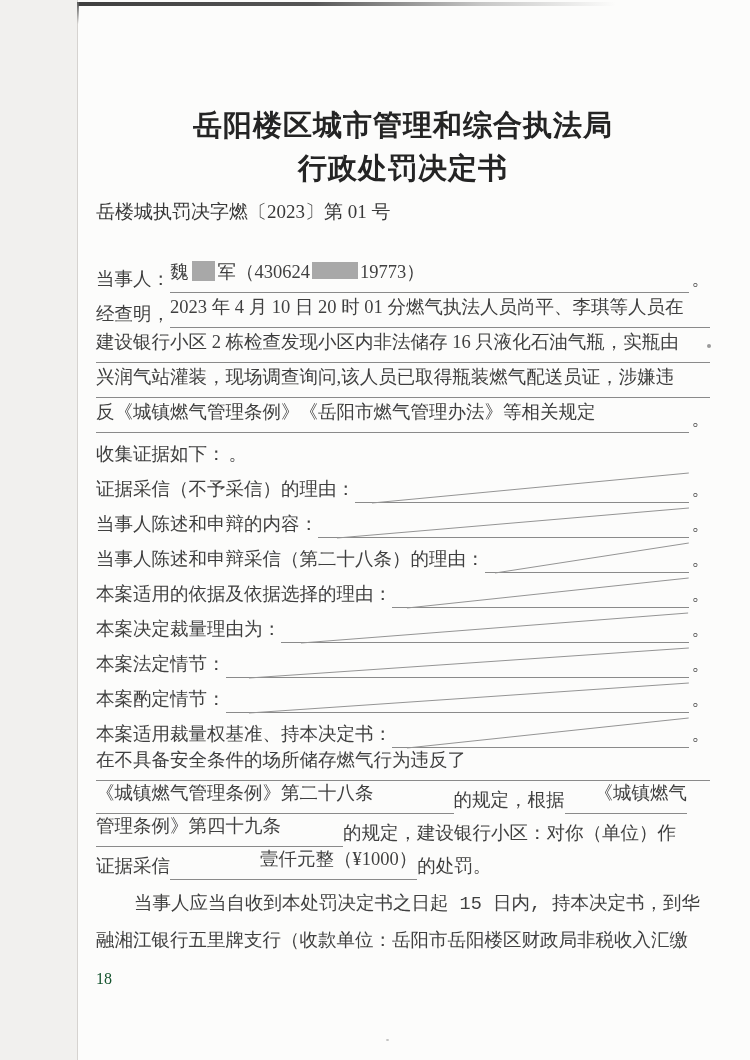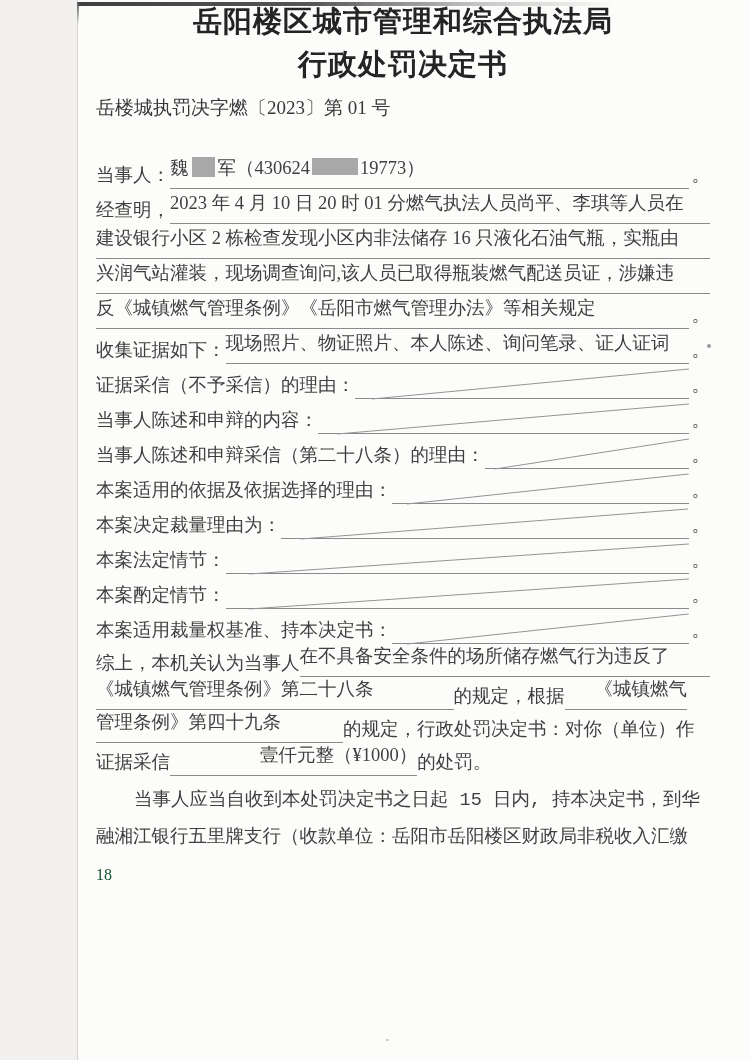--- a/index.html
+++ b/index.html
@@ -26,21 +26,21 @@
     position: absolute;
     top: 2px; left: -1px;
     width: 2px; height: 22px;
     background: linear-gradient(to bottom, #5a5a5a, rgba(120,120,120,0));
   }
   .content {
     position: absolute;
     left: 18px; right: 40px; top: 0; bottom: 0;
     color: #3f3f3f;
   }
-  .title-block { text-align: center; color: #242424; }
+  .title-block { margin-top: 104px; text-align: center; color: #242424; }
   .title-line {
     font-size: 29px;
     font-weight: 700;
     line-height: 43px;
     letter-spacing: 1px;
   }
   .doc-no {
     margin-top: 9px;
     text-align: left;
     font-size: 19px;
@@ -134,21 +134,20 @@
       <div class="line">
         <span class="u fill">兴润气站灌装，现场调查询问,该人员已取得瓶装燃气配送员证，涉嫌违</span>
       </div>
       <div class="line">
         <span class="u fill">反《城镇燃气管理条例》《岳阳市燃气管理办法》等相关规定</span>
         <span class="period">。</span>
       </div>
 
       <div class="line">
         <span class="lbl">收集证据如下：</span>
-        <span class="u fill">现场照片、物证照片、本人陈述、询问笔录、证人证词</span>
         <span class="period">。</span>
       </div>
 
       <div class="line">
         <span class="lbl">证据采信（不予采信）的理由：</span>
         <span class="blank">
             <svg class="slash-svg" viewBox="0 0 100 30" preserveAspectRatio="none">
               <line x1="0" y1="30" x2="100" y2="0" stroke="#949494" stroke-width="1" vector-effect="non-scaling-stroke"></line>
             </svg>
           </span>
@@ -212,34 +211,33 @@
         <span class="lbl">本案适用裁量权基准、持本决定书：</span>
         <span class="blank">
             <svg class="slash-svg" viewBox="0 0 100 30" preserveAspectRatio="none">
               <line x1="0" y1="30" x2="100" y2="0" stroke="#949494" stroke-width="1" vector-effect="non-scaling-stroke"></line>
             </svg>
           </span>
         <span class="period">。</span>
       </div>
 
       <div class="line tight">
-        <span class="lbl">综上，本机关认为当事人</span>
         <span class="u fill">在不具备安全条件的场所储存燃气行为违反了</span>
       </div>
       <div class="line tight">
         <span class="u">《城镇燃气管理条例》第二十八条</span>
         <span class="ublank" style="width:80px"></span>
         <span class="lbl">的规定，根据</span>
         <span class="ublank" style="width:30px"></span>
         <span class="u">《城镇燃气</span>
       </div>
       <div class="line tight">
         <span class="u">管理条例》第四十九条</span>
         <span class="ublank" style="width:62px"></span>
-        <span class="lbl">的规定，行政处罚决定书：对你（单位）作</span>
+        <span class="lbl">的规定，建设银行小区：对你（单位）作</span>
       </div>
       <div class="line tight">
         <span class="lbl">证据采信</span>
         <span class="ublank" style="width:90px"></span>
         <span class="u">壹仟元整（¥1000）</span>
         <span class="ublank fill"></span>
         <span class="lbl">的处罚。</span>
       </div>
 
       <div class="line pay indent">

